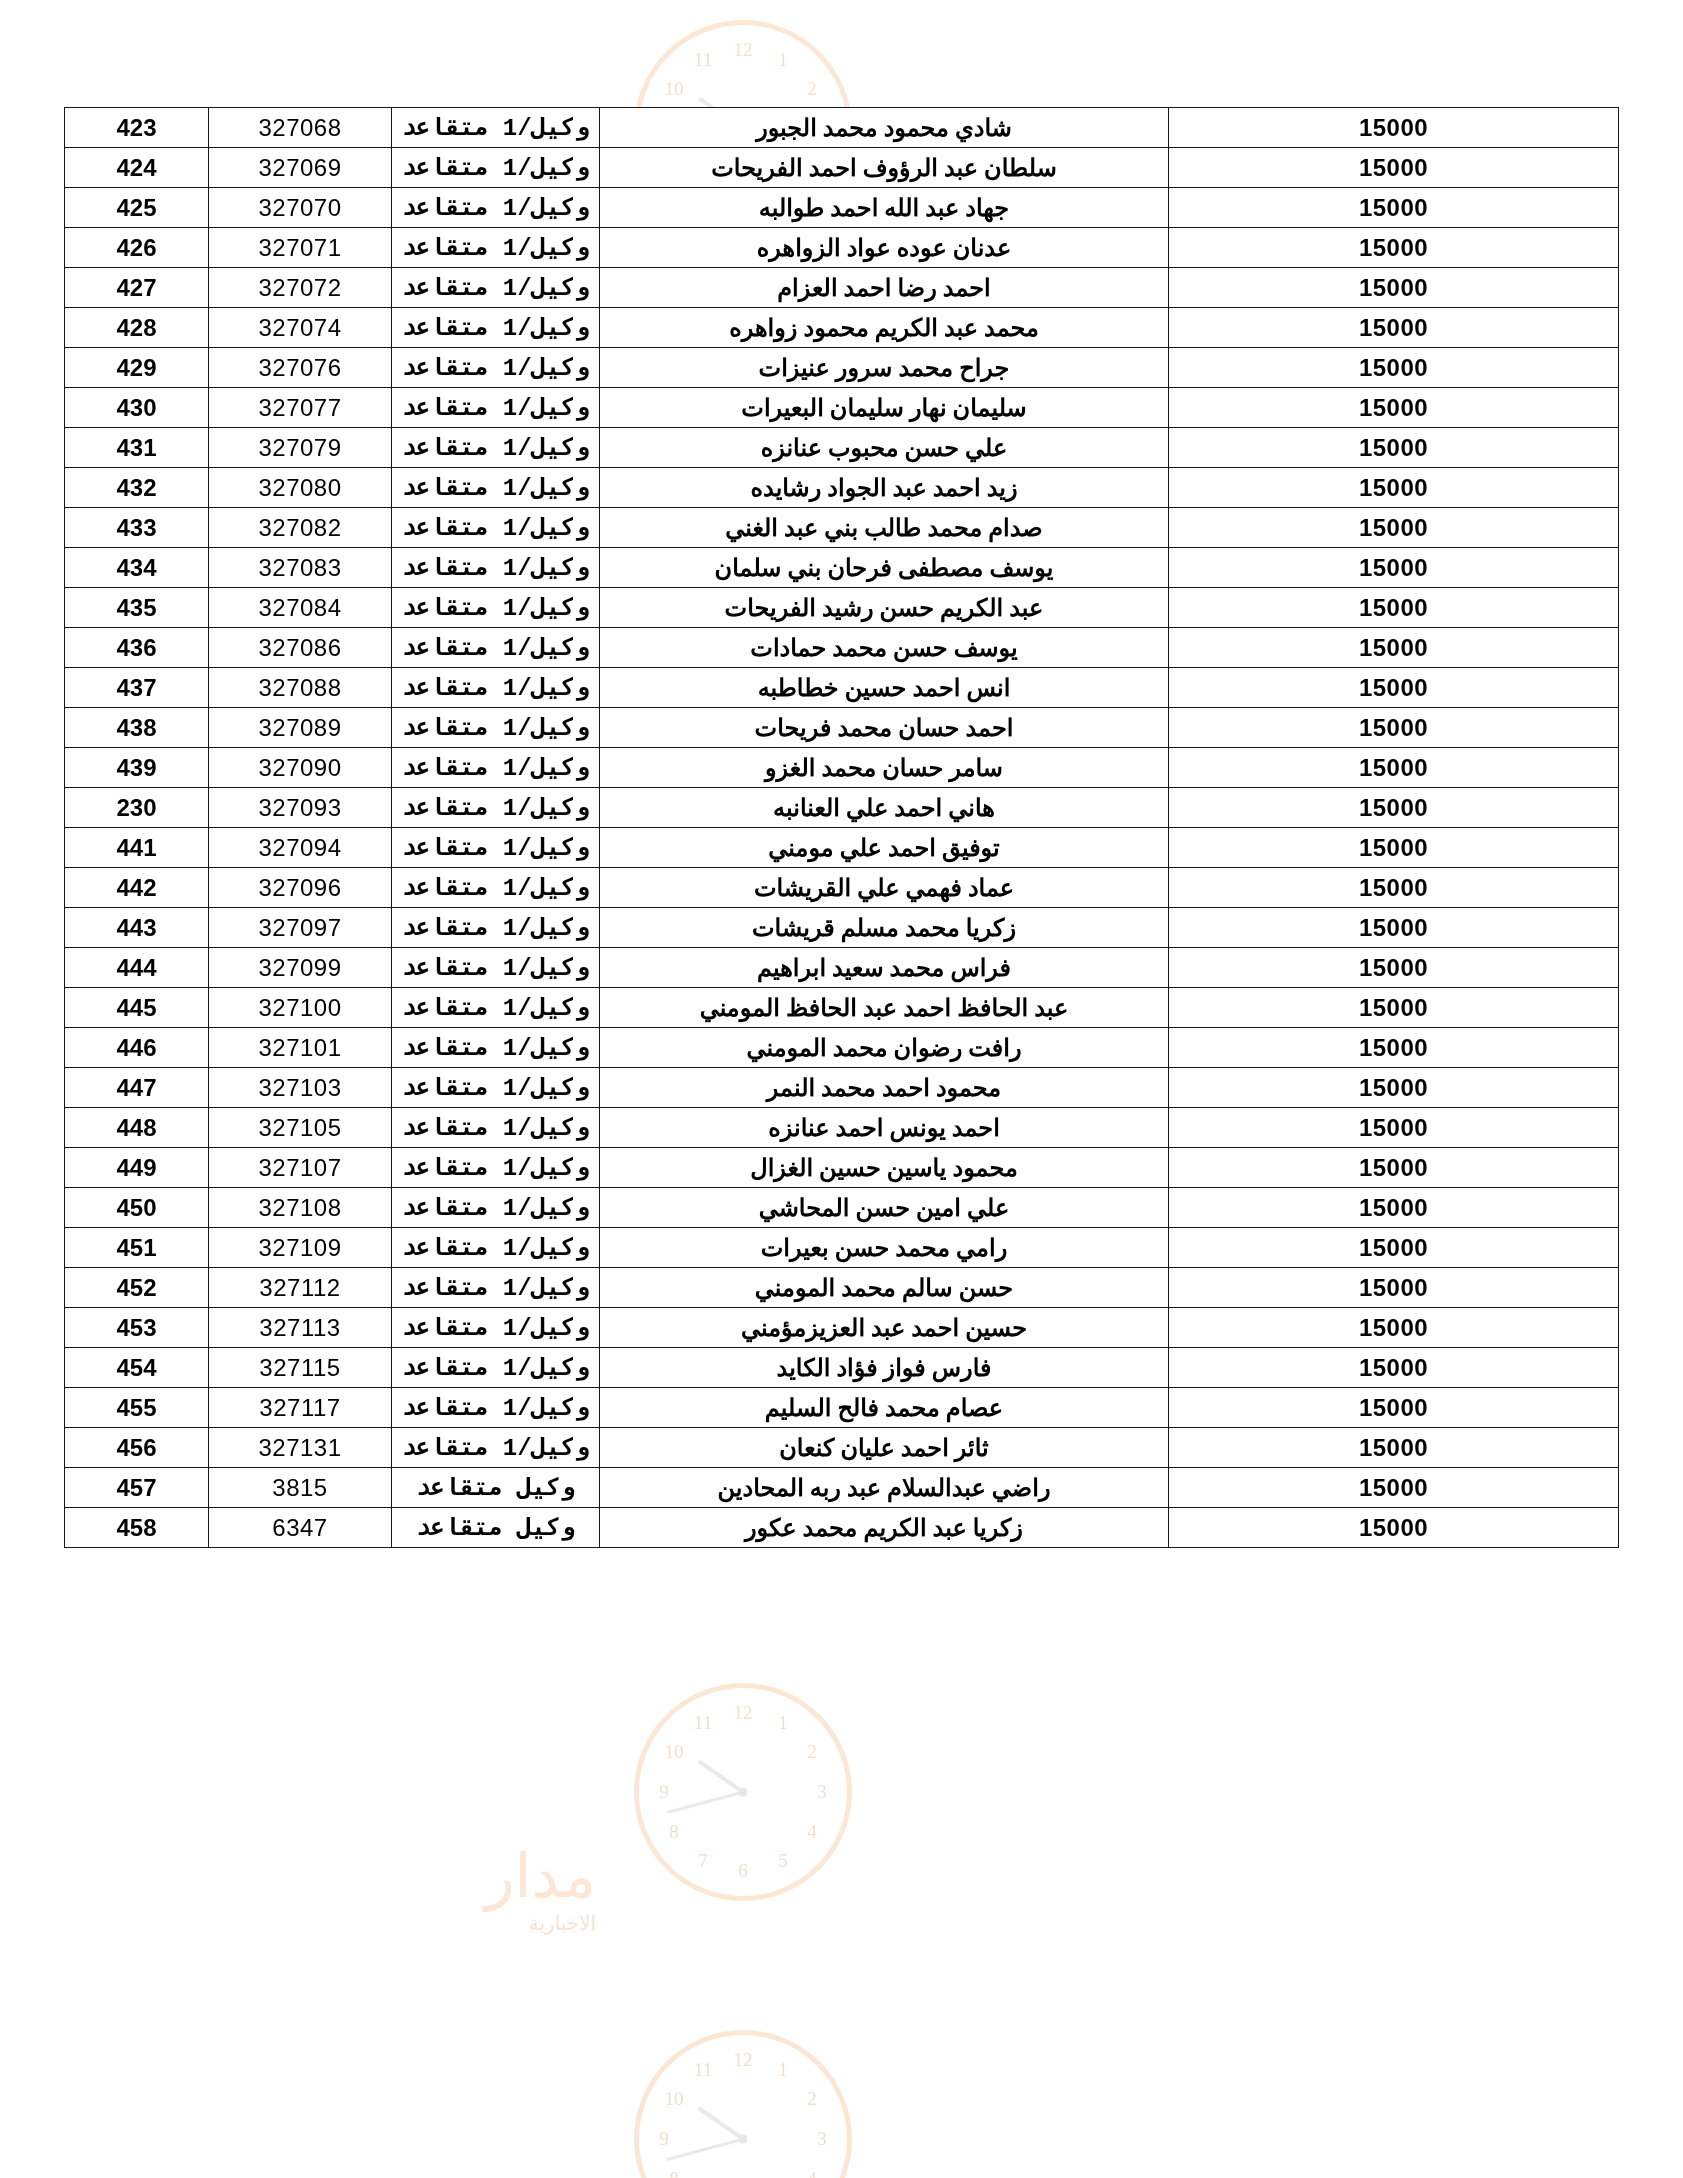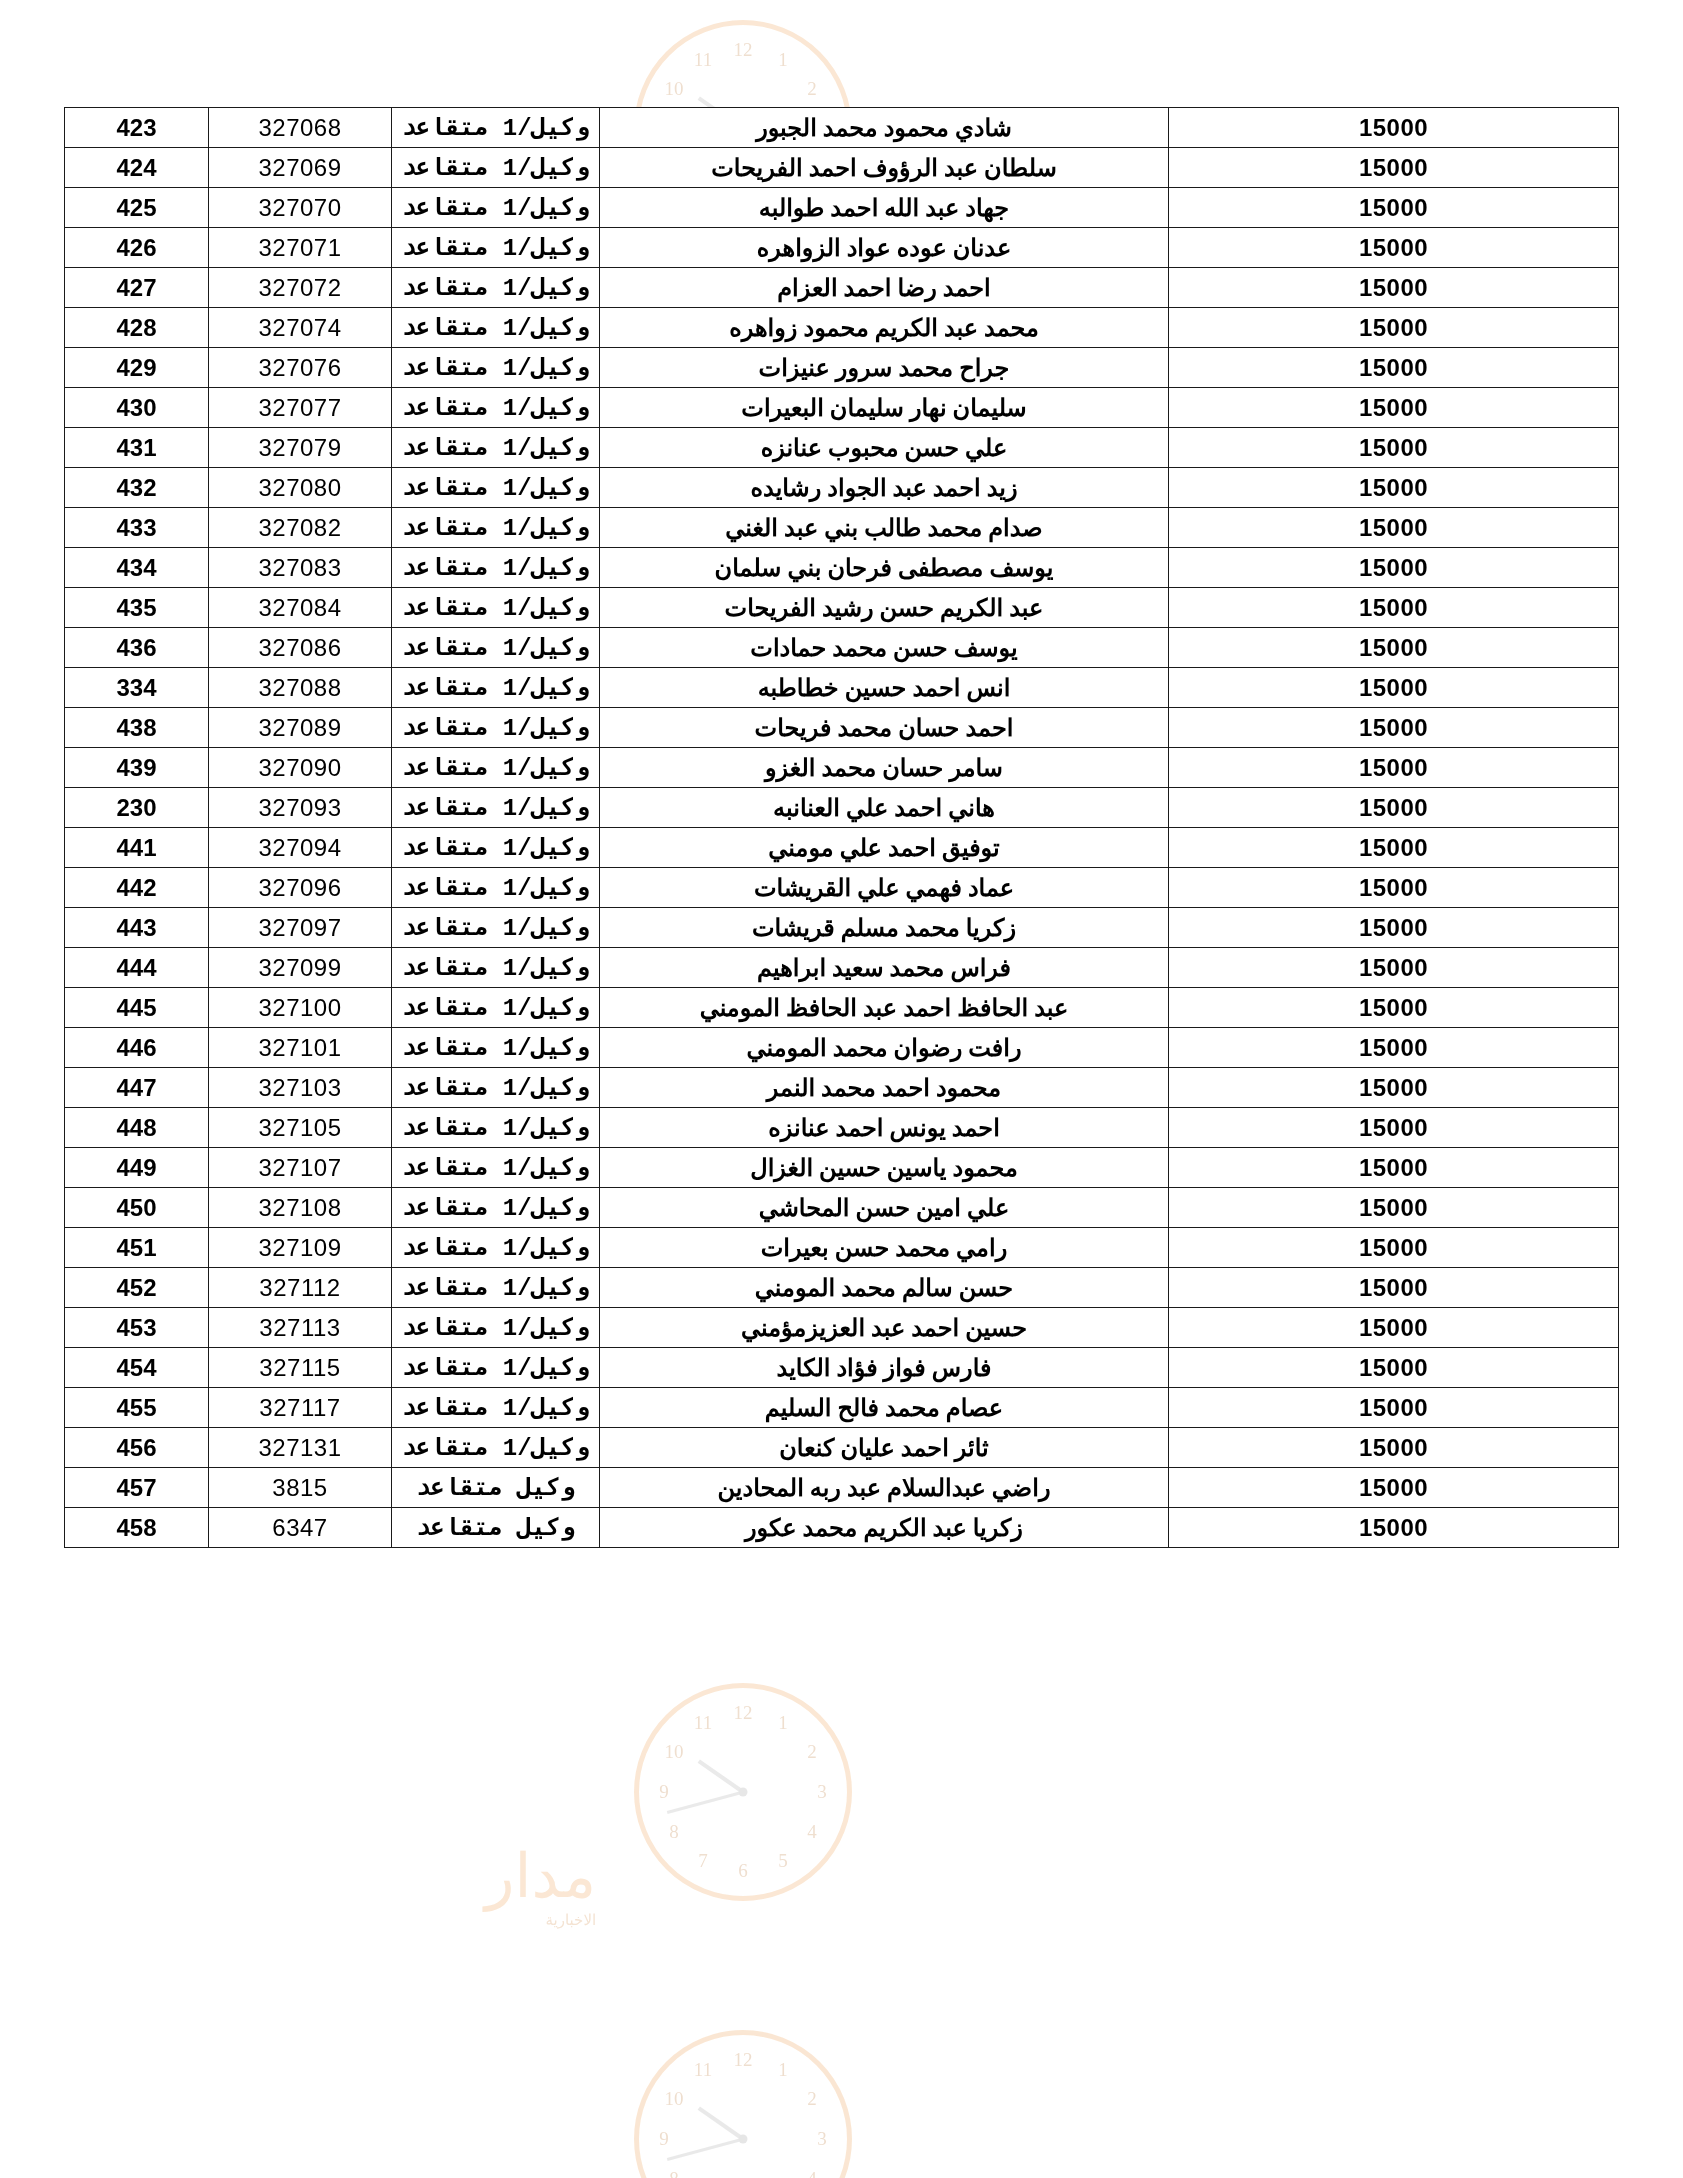--- a/index.html
+++ b/index.html
@@ -75,21 +75,21 @@
     color: #f0b070;
     font-weight: normal;
   }
   .wm .brand .big {
     font-size: 61px;
     letter-spacing: 2px;
     display: block;
     line-height: 1;
   }
   .wm .brand .small {
-    font-size: 15px;
+    font-size: 20px;
     display: block;
     color: #d9a06a;
     margin-top: 4px;
   }
 
   
   .sheet {
     position: relative;
     z-index: 2;
     padding: 107px 64px 0 64px;
@@ -392,21 +392,21 @@
           <td class="name">يوسف حسن محمد حمادات</td>
           <td class="rank">وكيل/1 متقاعد</td>
           <td class="num">327086</td>
           <td class="idx">436</td>
         </tr>
         <tr>
           <td class="amount">15000</td>
           <td class="name">انس احمد حسين خطاطبه</td>
           <td class="rank">وكيل/1 متقاعد</td>
           <td class="num">327088</td>
-          <td class="idx">334</td>
+          <td class="idx">437</td>
         </tr>
         <tr>
           <td class="amount">15000</td>
           <td class="name">احمد حسان محمد فريحات</td>
           <td class="rank">وكيل/1 متقاعد</td>
           <td class="num">327089</td>
           <td class="idx">438</td>
         </tr>
         <tr>
           <td class="amount">15000</td>

